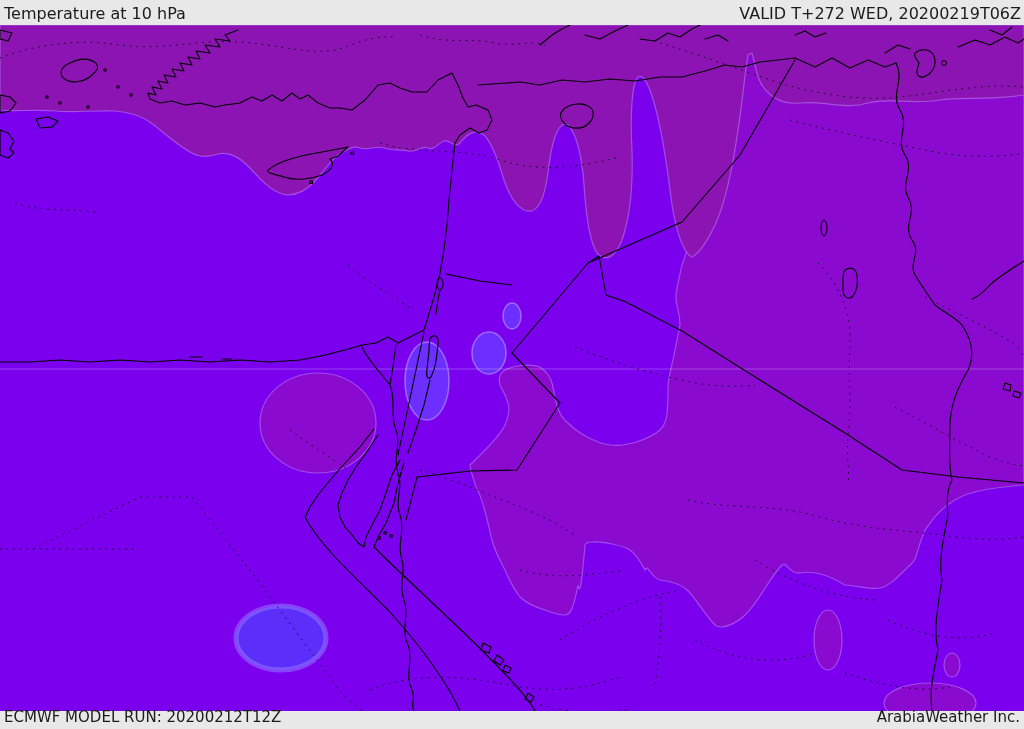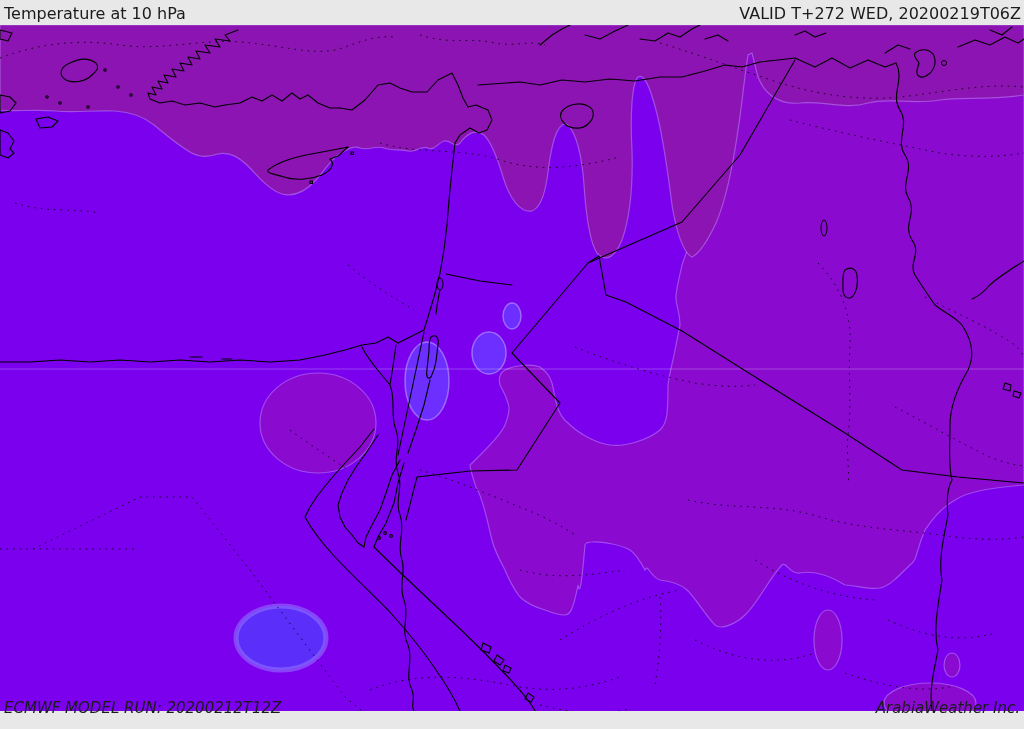--- a/index.html
+++ b/index.html
@@ -2,21 +2,21 @@
 <html style="--c-cold: #8c14b2; --c-dark: #8a0ad0; --c-bright: #7a00ee; --c-light: #6c2fff; --c-blue: #5c2efa; --c-grid: rgba(255,255,255,0.25); --coast: #000000; --bar-bg: #e8e8e8; --bar-text: #1b1b1b;"><head>
 <meta charset="utf-8">
 <style>
   html,body{margin:0;padding:0;background:#fff;}
   #screen{position:relative;width:1024px;height:729px;overflow:hidden;
           font-family:"DejaVu Sans","Liberation Sans",sans-serif;}
   .bar{position:absolute;left:0;width:1024px;background:var(--bar-bg,#e8e8e8);
        color:var(--bar-text,#1b1b1b);display:flex;justify-content:space-between;
        align-items:flex-end;box-sizing:border-box;}
   #header-bar{top:0;height:25px;font-size:16px;line-height:23px;padding:12px 3px 0 4px;}
-  #footer-bar{top:711px;height:18px;font-size:15px;line-height:17px;padding:0 4px 12px 4px;font-style:italic;}
+  #footer-bar{top:711px;height:18px;font-size:15px;line-height:17px;padding:0 4px 3px 4px;}
   #map-wrap{position:absolute;top:25px;left:0;width:1024px;height:686px;}
   svg{display:block;}
   .coast{fill:none;stroke:var(--coast,#000);stroke-width:1.1;stroke-linejoin:round;stroke-linecap:round;}
   .coastf{fill:none;stroke:var(--coast,#000);stroke-width:1.1;stroke-linejoin:round;}
   .lake{fill:none;stroke:var(--coast,#000);stroke-width:1;}
   .dots{fill:none;stroke:var(--coast,#000);stroke-width:1;stroke-dasharray:1.6 5;opacity:.8;}
   .band{stroke:rgba(200,160,255,.45);stroke-width:1.2;}
 </style>
 </head>
 <body>

